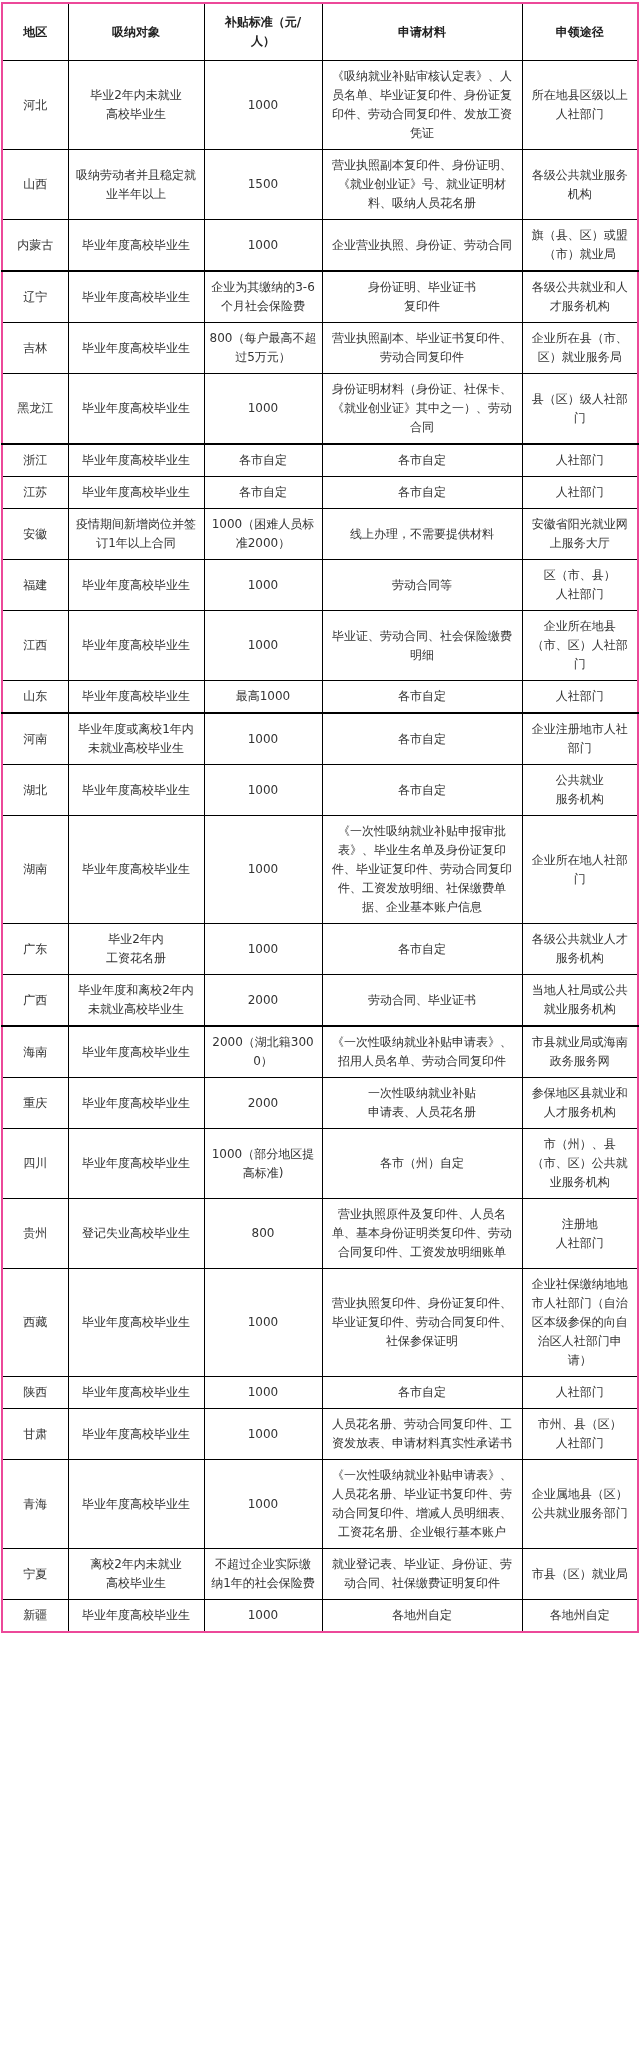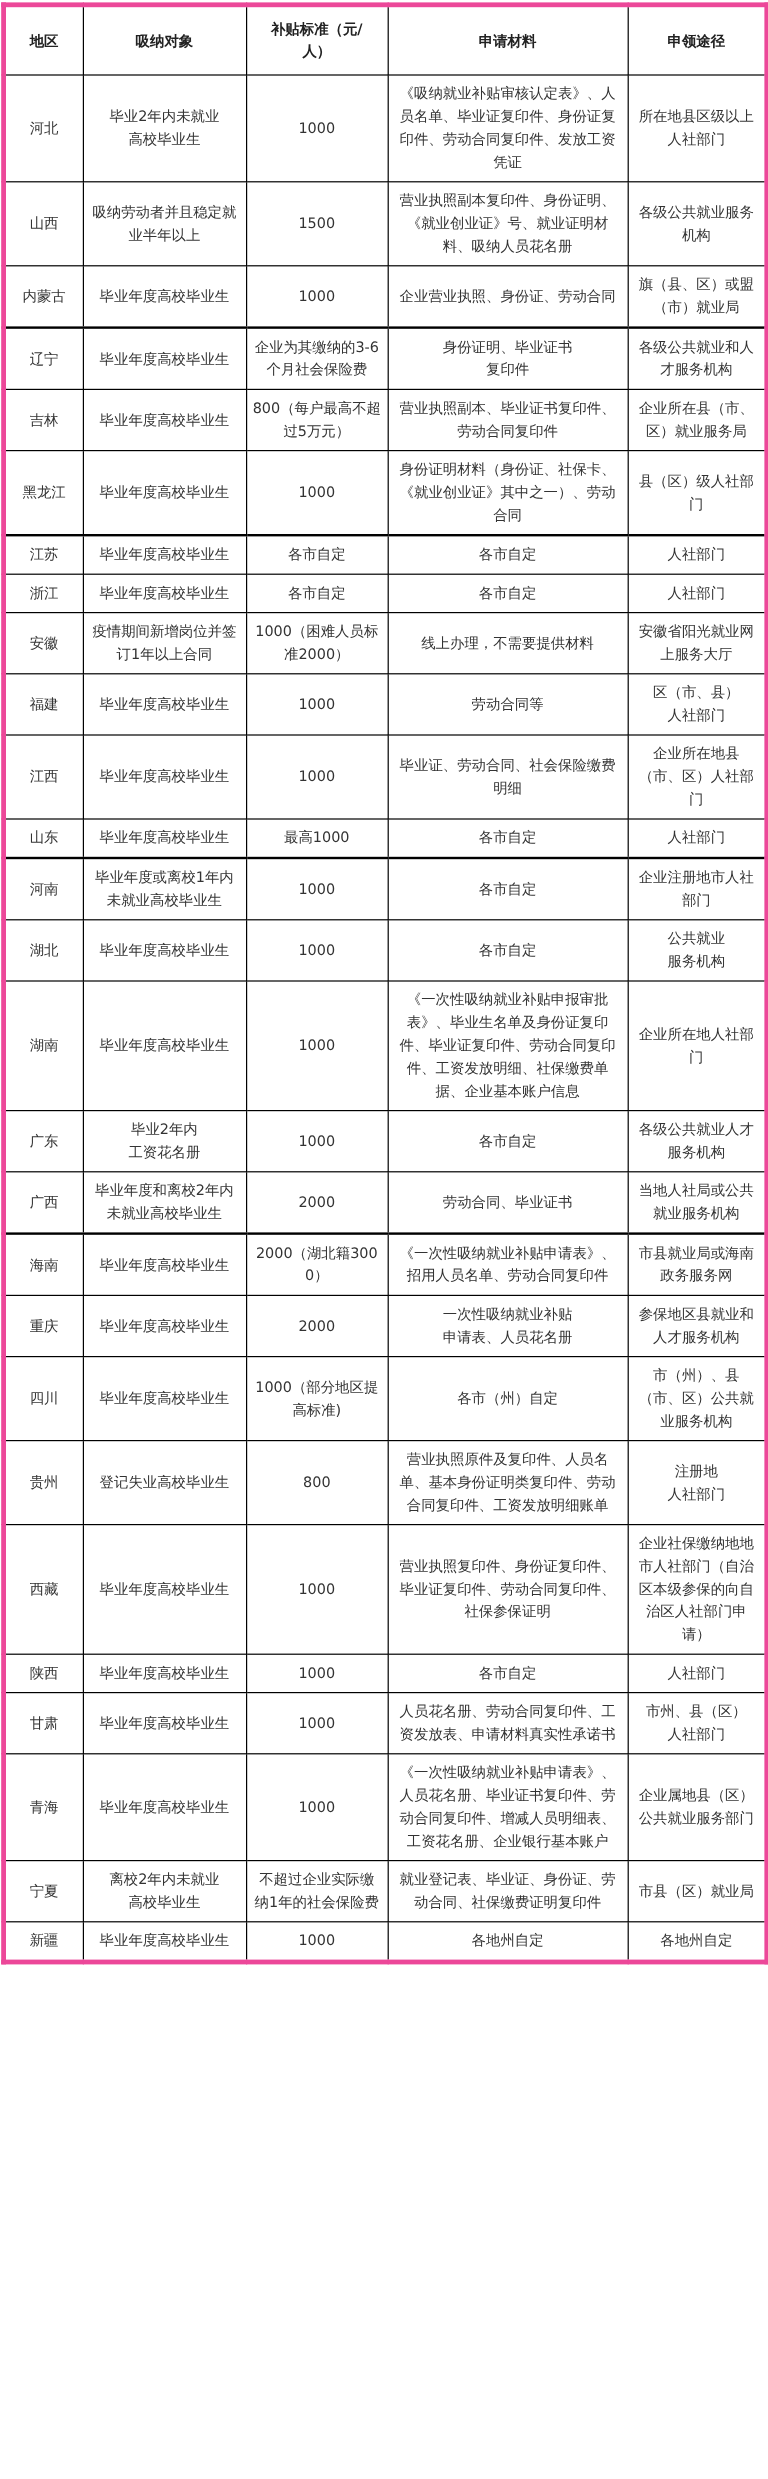--- a/index.html
+++ b/index.html
@@ -13,21 +13,21 @@
     color: #333333;
   }
   .page {
     padding: 2px 1px;
   }
   table.subsidy {
     border-collapse: collapse;
     table-layout: fixed;
     width: 636px;
     margin: 0 auto;
-    border: 4px solid #ec4899;
+    border: 2px solid #ec4899;
     padding-left: 38px;
   }
   col.c-region   { width: 66px;  }
   col.c-target   { width: 136px; }
   col.c-standard { width: 118px; }
   col.c-material { width: 200px; }
   col.c-channel  { width: 116px; }
   table.subsidy th,
   table.subsidy td {
     border: 1px solid #000000;
@@ -110,28 +110,28 @@
           <td>企业所在县（市、区）就业服务局</td>
         </tr>
         <tr class="group-end">
           <td>黑龙江</td>
           <td>毕业年度高校毕业生</td>
           <td>1000</td>
           <td>身份证明材料（身份证、社保卡、《就业创业证》其中之一）、劳动合同</td>
           <td>县（区）级人社部门</td>
         </tr>
         <tr>
+          <td>浙江</td>
+          <td>毕业年度高校毕业生</td>
+          <td>各市自定</td>
+          <td>各市自定</td>
+          <td>人社部门</td>
+        </tr>
+        <tr>
           <td>江苏</td>
-          <td>毕业年度高校毕业生</td>
-          <td>各市自定</td>
-          <td>各市自定</td>
-          <td>人社部门</td>
-        </tr>
-        <tr>
-          <td>浙江</td>
           <td>毕业年度高校毕业生</td>
           <td>各市自定</td>
           <td>各市自定</td>
           <td>人社部门</td>
         </tr>
         <tr>
           <td>安徽</td>
           <td>疫情期间新增岗位并签订1年以上合同</td>
           <td>1000（困难人员标准2000）</td>
           <td>线上办理，不需要提供材料</td>

